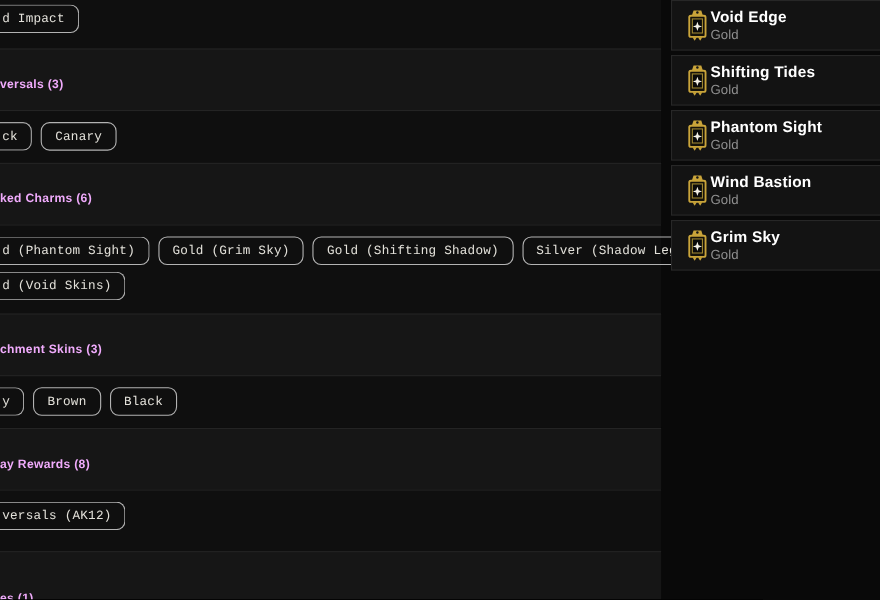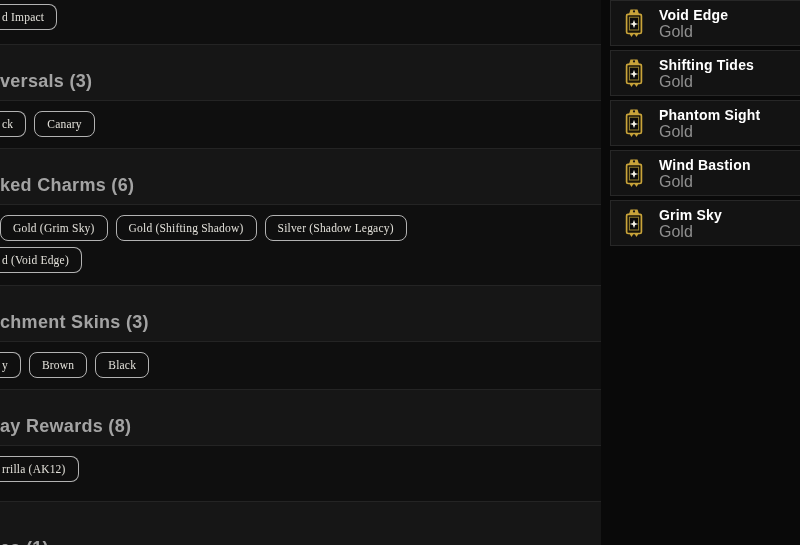--- a/index.html
+++ b/index.html
@@ -9,53 +9,53 @@
     background:#090909;
     font-family:"Liberation Sans", sans-serif;
   }
 
   
   .main { position:absolute; left:0; top:0; width:601px; }
   .strip { width:100%; border-top:1px solid #242424; }
   .strip.first { border-top:none; }
   .strip.header {
     background:#161616; height:56px; padding:26px 16px 0 0;
-    color:#a3a3a3; font-size:18px; font-weight:600; letter-spacing:.3px;
+    color:#f0abfc; font-size:11px; font-weight:600; letter-spacing:.3px;
   }
   .strip.header.h44 { height:44px; padding-top:36px; }
   .strip.content { background:#0f0f0f; padding:10px 12px 0 0; }
   .strip.content.h44 { height:44px; padding-top:4px; }
   .strip.content.h48 { height:48px; }
   .strip.content.h56 { height:56px; }
   .strip.content.h81 { height:81px; }
   .chip-row { display:flex; gap:8px; margin-bottom:6px; }
 
   .chip {
     display:inline-flex; align-items:center; height:26px;
     padding:0 12px; border:1px solid #b3b3b3; border-radius:8px;
     background:transparent; color:#e3e1da; font-size:11.5px;
     letter-spacing:.2px; white-space:nowrap; cursor:pointer;
-    font-family:Liberation Serif, serif;
+    font-family:Liberation Mono, monospace;
   }
   .chip.cut {
     border-left:none; border-top-left-radius:0; border-bottom-left-radius:0;
     padding-left:2px;
   }
 
   
   .sidebar { position:absolute; left:610px; top:0; width:196px; }
   .card {
     height:46px; margin-bottom:4px; background:#131313;
     border:1px solid #272727; display:flex; align-items:center;
     padding-left:11px; cursor:pointer;
   }
   .card-icon { width:24px; height:30px; flex:0 0 auto; display:block; }
-  .card-text { margin-left:13px; }
+  .card-text { margin-left:0; }
   .card-title { font-size:14px; font-weight:700; color:#ffffff; line-height:15px; letter-spacing:.2px; }
-  .card-sub { font-size:16px; color:#8f8f8f; line-height:13px; margin-top:2px; }
+  .card-sub { font-size:12px; color:#8f8f8f; line-height:13px; margin-top:2px; }
 </style>
 </head>
 <body>
 
 <svg width="0" height="0" style="position:absolute">
   <defs>
     <g id="charm-banner">
       <path d="M8.5 1.5 L15.5 1.5 L17 6 L7 6 Z" fill="#c9a43a"></path>
       <circle cx="12" cy="3.4" r="1.1" fill="#141414"></circle>
       <circle cx="5.8" cy="7.4" r="1.7" fill="#8a7a33"></circle>
@@ -87,46 +87,47 @@
         <button class="chip cut">ck</button>
         <button class="chip">Canary</button>
       </div>
     </div>
 
     <div class="strip header">
       <span>ked Charms (6)</span>
     </div>
     <div class="strip content h81">
       <div class="chip-row">
+        <button class="chip cut">d (Phantom Sight)</button>
         <button class="chip">Gold (Grim Sky)</button>
         <button class="chip">Gold (Shifting Shadow)</button>
         <button class="chip">Silver (Shadow Legacy)</button>
       </div>
       <div class="chip-row">
-        <button class="chip cut">d (Void Edge)</button>
+        <button class="chip cut">d (Void Skins)</button>
       </div>
     </div>
 
     <div class="strip header">
       <span>chment Skins (3)</span>
     </div>
     <div class="strip content h48">
       <div class="chip-row">
         <button class="chip cut">y</button>
         <button class="chip">Brown</button>
         <button class="chip">Black</button>
       </div>
     </div>
 
     <div class="strip header">
       <span>ay Rewards (8)</span>
     </div>
     <div class="strip content h56">
       <div class="chip-row">
-        <button class="chip cut">rrilla (AK12)</button>
+        <button class="chip cut">versals (AK12)</button>
       </div>
     </div>
 
     <div class="strip header h44">
       <span>es (1)</span>
     </div>
 
   </div>
 
   <div class="sidebar">

